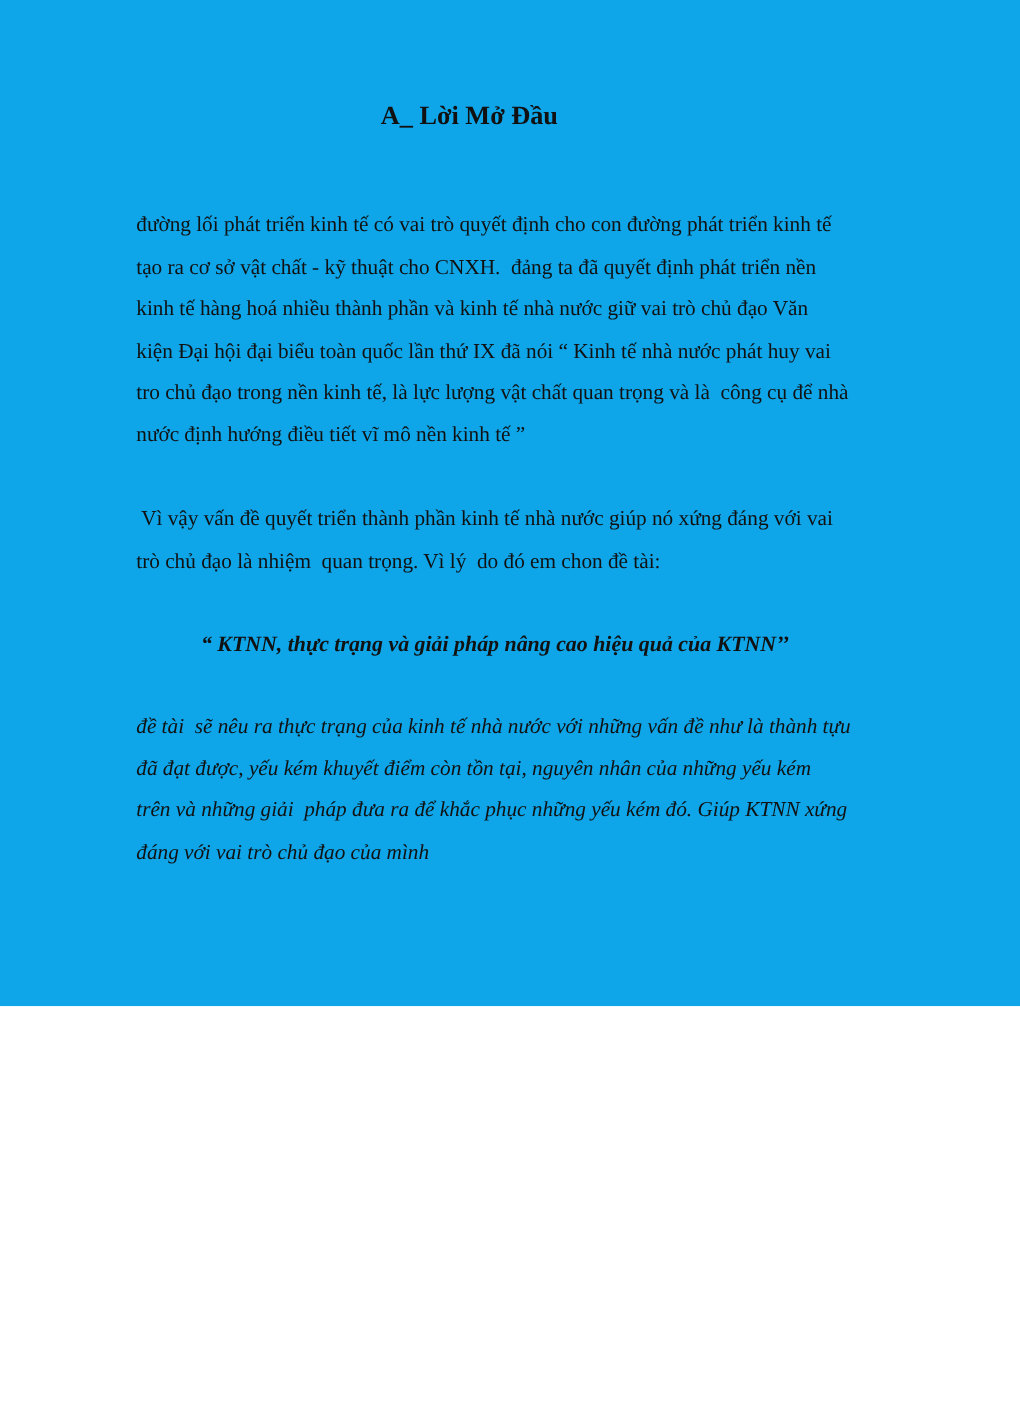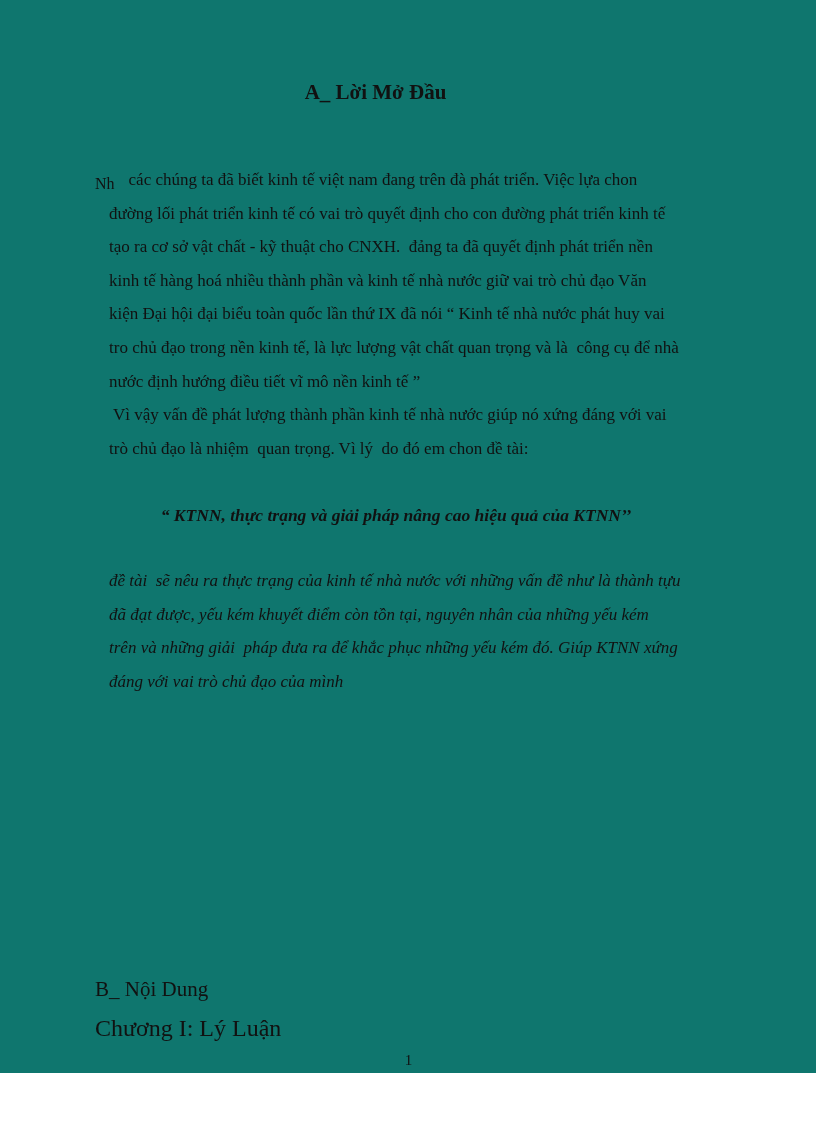--- a/index.html
+++ b/index.html
@@ -3,22 +3,22 @@
 <meta charset="utf-8">
 <style>
   html, body {
     margin: 0;
     padding: 0;
     background: #ffffff;
   }
   .page {
     position: relative;
     width: 816px;
-    height: 1073px;
-    background: #0f766e;
+    height: 805px;
+    background: #0ea5e9;
     overflow: hidden;
     font-family: "Liberation Serif", "DejaVu Serif", serif;
     color: #111111;
   }
   .content {
     position: absolute;
     left: 95px;
     top: 0;
     width: 627px;
   }
@@ -106,30 +106,29 @@
 </style>
 </head>
 <body>
 
 <div class="page">
   <div class="content">
 
     <div class="doc-title">A_ Lời Mở Đầu</div>
 
     <div class="intro-block">
-      <div class="intro-first-line"><span class="intro-lead">Nh</span><span class="intro-rest">các chúng ta đã biết kinh tế việt nam đang trên đà phát triển. Việc lựa chon</span></div>
       <div class="doc-text">đường lối phát triển kinh tế có vai trò quyết định cho con đường phát triển kinh tế
 tạo ra cơ sở vật chất - kỹ thuật cho CNXH.  đảng ta đã quyết định phát triển nền
 kinh tế hàng hoá nhiều thành phần và kinh tế nhà nước giữ vai trò chủ đạo Văn
 kiện Đại hội đại biểu toàn quốc lần thứ IX đã nói “ Kinh tế nhà nước phát huy vai
 tro chủ đạo trong nền kinh tế, là lực lượng vật chất quan trọng và là  công cụ để nhà
 nước định hướng điều tiết vĩ mô nền kinh tế ”</div>
     </div>
 
-    <div class="para2-block doc-text"> Vì vậy vấn đề phát lượng thành phần kinh tế nhà nước giúp nó xứng đáng với vai
+    <div class="para2-block doc-text"> Vì vậy vấn đề quyết triển thành phần kinh tế nhà nước giúp nó xứng đáng với vai
 trò chủ đạo là nhiệm  quan trọng. Vì lý  do đó em chon đề tài:</div>
 
     <div class="topic-quote">“ KTNN, thực trạng và giải pháp nâng cao hiệu quả của KTNN’’</div>
 
     <div class="para3-block doc-text">đề tài  sẽ nêu ra thực trạng của kinh tế nhà nước với những vấn đề như là thành tựu
 đã đạt được, yếu kém khuyết điểm còn tồn tại, nguyên nhân của những yếu kém
 trên và những giải  pháp đưa ra để khắc phục những yếu kém đó. Giúp KTNN xứng
 đáng với vai trò chủ đạo của mình</div>
 
     <div class="section-b-heading">B_ Nội Dung</div>

